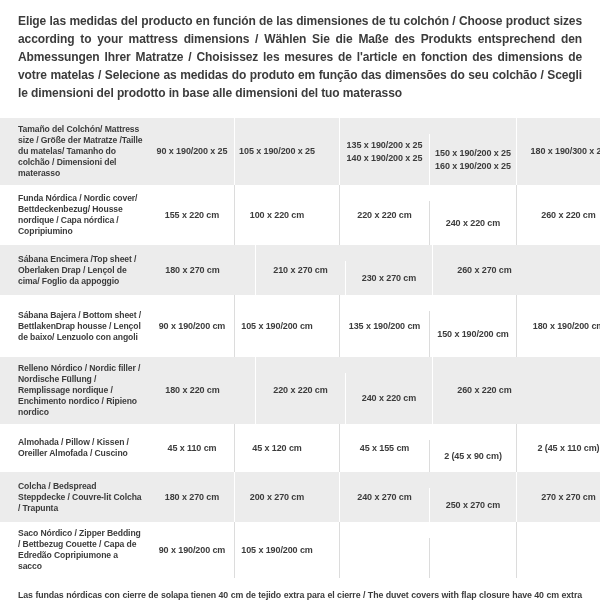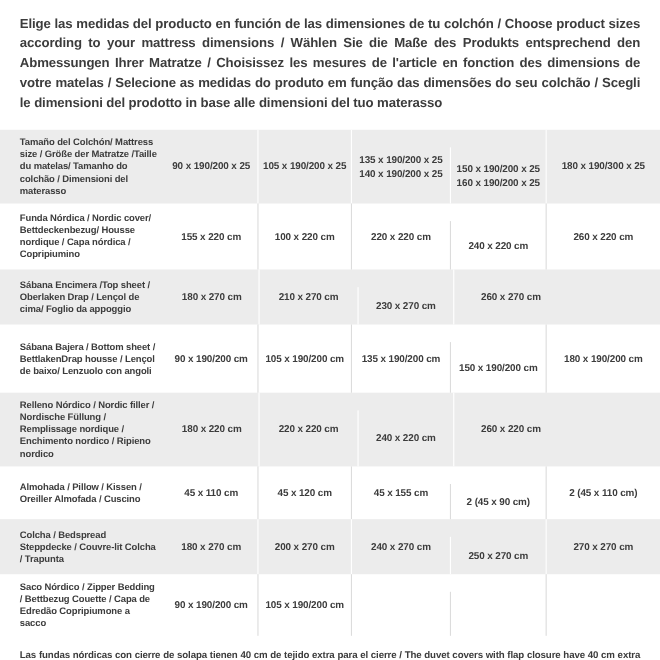--- a/index.html
+++ b/index.html
@@ -44,21 +44,21 @@
   }
   .cell-val {
     box-sizing: border-box;
     display: flex; align-items: center; justify-content: center;
     text-align: center; white-space: pre-line;
     font-size: 9px; font-weight: bold; color: #3c3c3c;
     line-height: 1.4; padding: 4px 2px; letter-spacing: -0.1px;
   }
   .c1 { flex: 0 0 84px; }
   .c2 { flex: 0 0 85px; }
-  .c3 { flex: 0 0 90px; }
+  .c3 { flex: 0 0 90px; margin-left: 20px; }
   .c4 { flex: 0 0 87px; margin-top: 16px; }
   .c5 { flex: 0 0 104px; }
   .cell-val + .cell-val { border-left: 1px solid #dcdcdc; }
   .row.shaded .cell-val + .cell-val { border-left-color: #ffffff; }
 </style>
 </head>
 <body>
 
 <div class="page">
 

